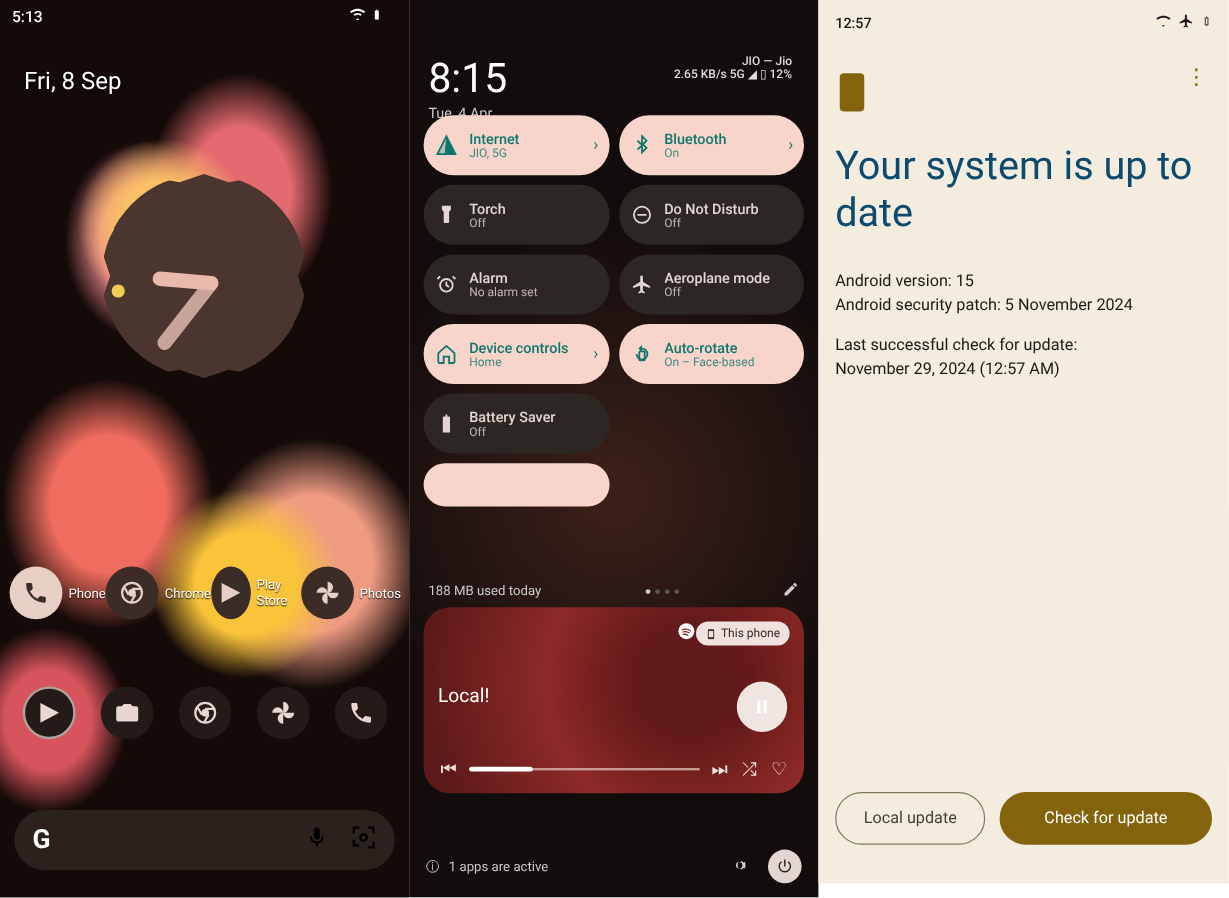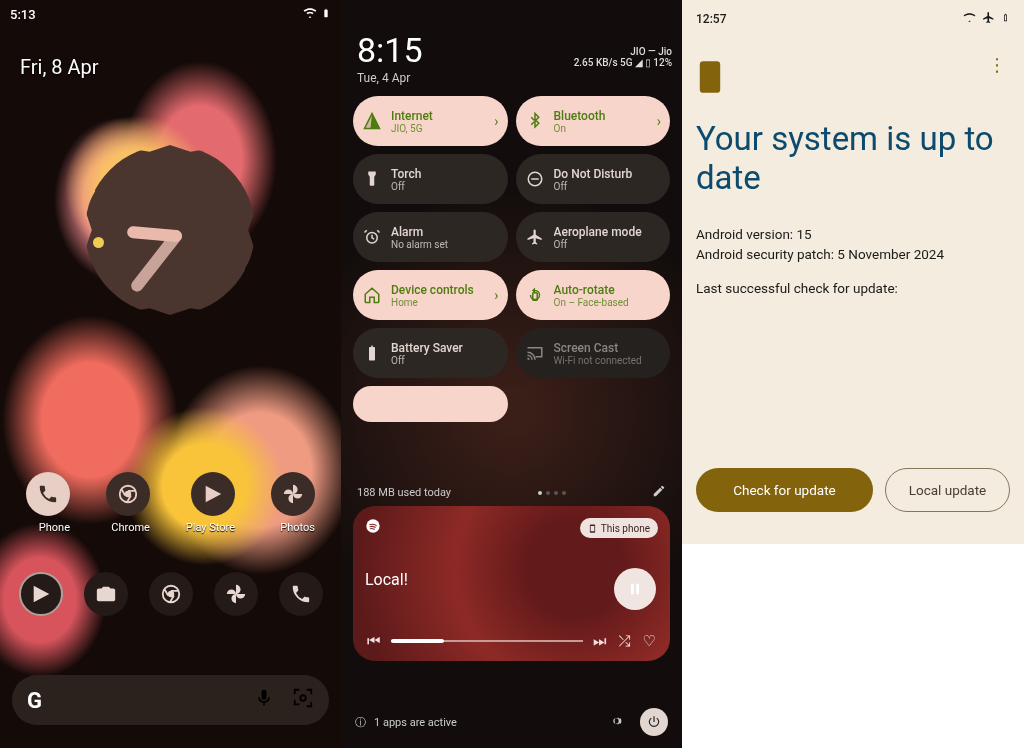--- a/index.html
+++ b/index.html
@@ -1,74 +1,74 @@
 <!DOCTYPE html>
 <html><head>
 <meta charset="utf-8">
 <style>
 *{box-sizing:border-box;margin:0;padding:0;font-family:Roboto,"Google Sans",Arial,sans-serif}
 body{background:#fff;width:1024px;height:748px;overflow:hidden;display:flex}
 .panel{position:relative;overflow:hidden}
 #p1{width:341px;height:748px;background:#090404}
 #p2{width:341px;height:748px;background:#0a0a0a}
-#p3{width:342px;height:544px;background:#f3ecdf}
+#p3{width:342px;height:736px;background:#f3ecdf}
 
 .wall{position:absolute;inset:0;background:
  radial-gradient(circle at 60% 65%,#f9c43a 8%,transparent 15%),
  radial-gradient(circle at 40% 25%,#f9c165 6%,transparent 12%),
  radial-gradient(ellipse 140px 180px at 200px 160px,#e36a6e 30%,transparent 55%),
  radial-gradient(ellipse 120px 150px at 120px 200px,#e9868c 30%,transparent 55%),
  radial-gradient(ellipse 160px 190px at 90px 420px,#f06c5e 30%,transparent 55%),
  radial-gradient(ellipse 170px 190px at 260px 470px,#ef9b82 30%,transparent 55%),
  radial-gradient(ellipse 120px 140px at 40px 600px,#d7545c 30%,transparent 55%),
  #140a08}
-.sb{position:absolute;top:5px;left:10px;right:10px;height:18px;display:flex;justify-content:space-between;align-items:center;color:#fff;font-size:13px;font-weight:500}
+.sb{position:absolute;top:5px;left:10px;right:22px;height:18px;display:flex;justify-content:space-between;align-items:center;color:#fff;font-size:13px;font-weight:500}
 .sbr{display:flex;gap:4px;align-items:center}
 .date1{position:absolute;top:55px;left:20px;color:#fff;font-size:20px;text-shadow:0 1px 2px #000}
 .clockwidget{position:absolute;top:145px;left:85px;width:170px;height:170px}
 .clockbg{position:absolute;inset:0;background:#4b352f;border-radius:50%;
  clip-path:polygon(50% 0%,62% 4%,74% 2%,83% 11%,94% 15%,96% 27%,100% 38%,96% 50%,100% 62%,94% 73%,96% 85%,83% 89%,74% 98%,62% 96%,50% 100%,38% 96%,26% 98%,17% 89%,4% 85%,6% 73%,0% 62%,4% 50%,0% 38%,6% 27%,4% 15%,17% 11%,26% 2%,38% 4%)}
 .hand{position:absolute;left:50%;top:50%;background:#e9b9ac;height:12px;border-radius:6px;transform-origin:6px 50%}
 .hh{width:55px;transform:rotate(-175deg)}
 .mh{width:75px;background:#c8a39a;transform:rotate(-232deg)}
 .dot{position:absolute;width:11px;height:11px;border-radius:50%;background:#f0cc52}
 .dl{left:8px;top:92px}
 .dock{position:absolute;top:472px;left:0;right:0;display:flex;justify-content:space-around;padding:0 8px}
-.appc{display:flex;flex-direction:column;align-items:flex-end;gap:5px}
+.appc{display:flex;flex-direction:row;align-items:center;gap:5px}
 .aicon{width:44px;height:44px;border-radius:50%;background:#e7cfc6;display:flex;align-items:center;justify-content:center}
 .aicon.dark{background:#3b2c27}
 .albl{color:#fff;font-size:11px;text-shadow:0 1px 1px #000}
 .row2{position:absolute;top:572px;left:0;right:0;display:flex;justify-content:space-around;padding:0 8px}
 .ricon{width:44px;height:44px;border-radius:50%;background:#241a17;display:flex;align-items:center;justify-content:center;border:2px solid transparent}
 .ricon.ring{border:2px solid #b0a09a}
 .ricon svg,.aicon svg{width:22px;height:22px}
 .search{position:absolute;bottom:23px;left:12px;right:12px;height:50px;background:#2b221e;border-radius:25px;display:flex;align-items:center;padding:0 15px;gap:10px;justify-content:space-between}
 .slogo{font-weight:bold;font-size:22px;color:#fff}
 .sactions{display:flex;gap:18px;align-items:center}
 
 #p2{background:radial-gradient(circle at 50% 55%,#3a1e18 5%,#120d0c 50%)}
 .sb2{top:48px}
 .sb2 .n{font-size:10px;text-align:right;color:#ddd;line-height:1.1}
-.time2{position:absolute;top:30px;left:16px;color:#fff}
+.time2{position:absolute;top:46px;left:16px;color:#fff}
 .time2 .t{font-size:34px;font-weight:400}
 .time2 .d{font-size:12px;color:#ccc;margin-top:1px}
 .qs{position:absolute;top:96px;left:12px;right:12px;display:grid;grid-template-columns:1fr 1fr;gap:8px}
 .tile{height:50px;border-radius:25px;display:flex;align-items:center;padding:0 9px;gap:9px;background:#2d2724;color:#e3d6d0}
-.tile.on{background:#f7d5cb;color:#4d7c0f}
+.tile.on{background:#f7d5cb;color:#0f766e}
 .tile.dim{background:#25211f;color:#8d8581}
 .ticon{width:20px;display:flex;justify-content:center}
 .ttxt{flex:1;overflow:hidden}
 .tt{font-size:12px;font-weight:500;white-space:nowrap}
 .ts{font-size:10px;opacity:.8;white-space:nowrap}
 .chev{font-size:14px}
 .bslider{grid-column:1/2;height:36px;border-radius:18px;background:#f7d5cb}
 .meta{position:absolute;top:484px;left:16px;right:16px;display:flex;justify-content:space-between;align-items:center;color:#ccc;font-size:11px}
 .dots{display:flex;gap:4px}.dotp{width:4px;height:4px;border-radius:50%;background:#555}.dotp.cur{background:#ccc}
 .media{position:absolute;top:506px;left:12px;right:12px;height:155px;border-radius:22px;background:radial-gradient(circle at 70% 40%,#631a1a 20%,#8d2a26 50%,#5d1a1a 90%);padding:12px;color:#fff}
-.mhead{display:flex;justify-content:space-between}
+.mhead{display:flex;justify-content:flex-end}
 .mdev{background:#f0e2de;color:#3b2623;border-radius:11px;padding:3px 8px;font-size:10px;display:flex;gap:4px;align-items:center}
 .mtitle{margin-top:32px;font-size:16px}
 .martist{font-size:11px;color:#e7c9c2}
 .mplay{position:absolute;right:14px;top:62px;width:42px;height:42px;border-radius:21px;background:#f1e5e1;display:flex;align-items:center;justify-content:center}
 .mctl{position:absolute;bottom:11px;left:14px;right:14px;display:flex;justify-content:space-between;align-items:center;color:#f0e2de;font-size:15px}
 .mprog{flex:1;margin:0 10px;height:2px;background:#c79a94;position:relative}
 .mprog::after{content:"";position:absolute;left:0;top:-1px;width:28%;height:4px;background:#fff;border-radius:2px}
 .foot2{position:absolute;bottom:12px;left:14px;right:14px;display:flex;align-items:center;color:#ccc;font-size:11px;gap:8px}
 .pbn{width:28px;height:28px;border-radius:50%;background:#e3d6d0;color:#222;display:flex;align-items:center;justify-content:center;margin-left:8px}
 
@@ -97,21 +97,21 @@
             <path d="M12 18c1 0 2 .9 2 2h-4c0-1.1 1-2 2-2zm0-14C6 4 1 8 1 8l2 2s4-3 9-3 9 3 9 3l2-2s-5-4-11-4zm0 6c-3 0-6 2-6 2l2 2s2-1.5 4-1.5 4 1.5 4 1.5l2-2s-3-2-6-2z"></path>
           </svg>
    </span>
    <span>
     <svg width="10" height="14" viewBox="0 0 24 24">
             <path d="M15 4h-2V2h-2v2H9a1 1 0 0 0-1 1v16a1 1 0 0 0 1 1h6a1 1 0 0 0 1-1V5a1 1 0 0 0-1-1z"></path>
           </svg>
    </span>
   </span>
  </div>
- <div class="date1">Fri, 8 Apr</div>
+ <div class="date1">Fri, 8 Sep</div>
  <div class="clockwidget">
   <div class="clockbg"></div>
   <div class="hand mh"></div>
   <div class="hand hh"></div>
   <div class="dot dl"></div>
  </div>
 
  <div class="dock" id="dock">
       <div class="appc">
    <div class="aicon " style="color:#3b2c27">
@@ -312,32 +312,20 @@
   </div>
       <div class="tile  ">
    <span class="ticon">
           <svg viewBox="0 0 24 24" width="18" height="18">
             <path d="M15 4h-2V2h-2v2H9a1 1 0 0 0-1 1v16a1 1 0 0 0 1 1h6a1 1 0 0 0 1-1V5a1 1 0 0 0-1-1zm-3 5l-2 5h2v4l2-5h-2z"></path>
           </svg>
         </span>
    <span class="ttxt">
           <div class="tt">Battery Saver</div>
           <div class="ts">Off</div>
-        </span>
-
-  </div>
-      <div class="tile  dim">
-   <span class="ticon">
-          <svg viewBox="0 0 24 24" width="18" height="18">
-            <path d="M2 18v3h3a3 3 0 0 0-3-3zm0-4v2a5 5 0 0 1 5 5h2a7 7 0 0 0-7-7zm0-4v2a9 9 0 0 1 9 9h2A11 11 0 0 0 2 10zm0-6v2h18v10h-7v2h9V4z"></path>
-          </svg>
-        </span>
-   <span class="ttxt">
-          <div class="tt">Screen Cast</div>
-          <div class="ts">Wi-Fi not connected</div>
         </span>
 
   </div>
       <div class="bslider"></div>
     </div>
 
  <div class="meta">
   <span>188 MB used today</span>
   <span class="dots">
         <span class="dotp cur"></span>
@@ -425,18 +413,19 @@
         <line x1="4" y1="24" x2="20" y2="24"></line>
         <path d="M12 7v8m-3-3l3 3 3-3" fill="none" stroke-linecap="round" stroke-linejoin="round"></path>
       </svg>
  </div>
  <div class="menu3">⋮</div>
  <div class="h3">Your system is up to date</div>
  <div class="info3">
   <p>Android version: 15</p>
   <p>Android security patch: 5 November 2024</p>
   <p style="margin-top:18px">Last successful check for update:</p>
+  <p>November 29, 2024 (12:57 AM)</p>
  </div>
  <div class="btnrow">
+  <div class="btn out">Local update</div>
   <div class="btn fill">Check for update</div>
-  <div class="btn out">Local update</div>
  </div>
 </div>
 
 </body></html>

